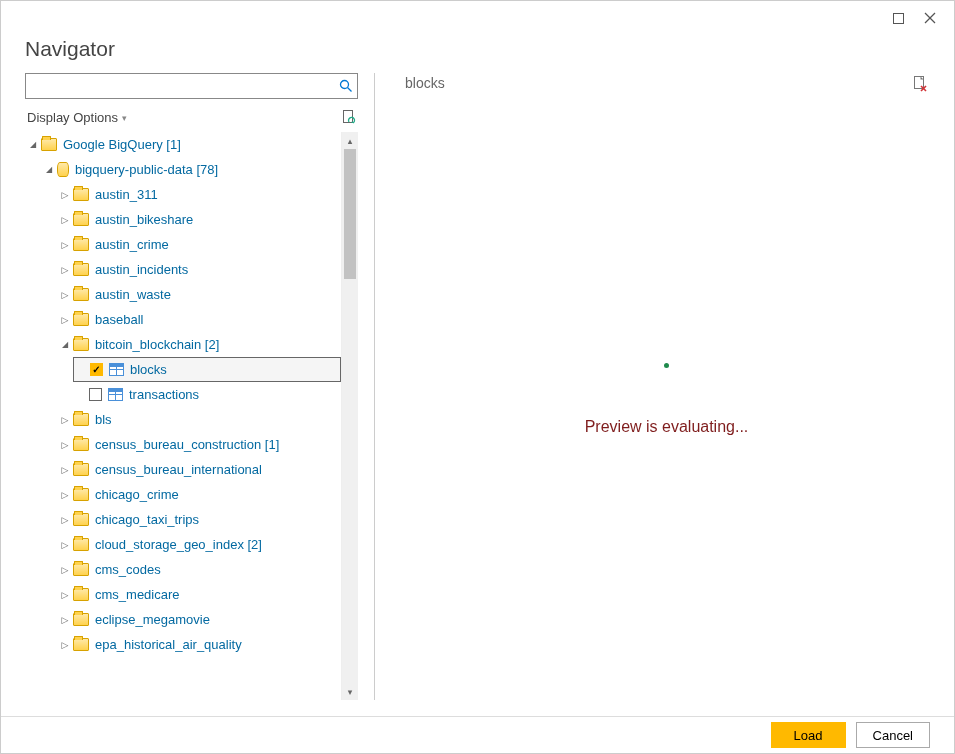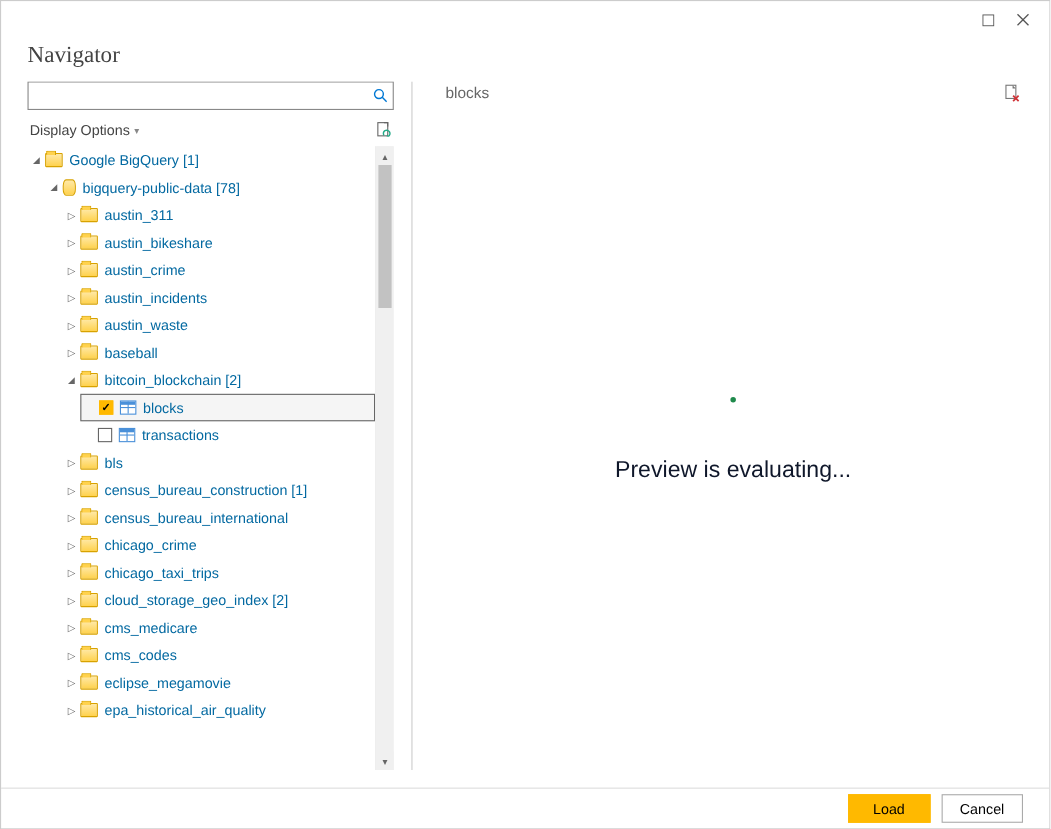--- a/index.html
+++ b/index.html
@@ -13,21 +13,21 @@
     padding: 0 8px;
   }
   .win-btn {
     width: 32px; height: 28px; display: flex; align-items: center; justify-content: center;
     color: #555; cursor: default;
   }
   .header {
     padding: 2px 24px 12px 24px;
   }
   .header h1 {
-    margin: 0; font-size: 21px; font-weight: 400; color: #444; font-family: Liberation Serif, serif;
+    margin: 0; font-size: 21px; font-weight: 400; color: #444;
   }
   .body {
     flex: 1; display: flex; padding: 0 24px 16px 24px; overflow: hidden;
   }
   .left-pane {
     width: 350px; display: flex; flex-direction: column; border-right: 1px solid #ccc;
     padding-right: 16px; margin-right: 28px;
   }
   .search-row {
     display: flex; border: 1px solid #888; height: 26px; align-items: center;
@@ -109,21 +109,21 @@
     flex: 1; display: flex; flex-direction: column;
   }
   .preview-header {
     display: flex; align-items: center; justify-content: space-between;
     height: 26px; padding: 0 2px 6px 2px;
   }
   .preview-title { color: #666; font-size: 14px; }
   .preview-remove { color: #666; display: flex; align-items: center; }
   .preview-body {
     flex: 1; display: flex; flex-direction: column; align-items: center; justify-content: center;
-    color: #0f172a; font-size: 21px;
+    color: #7f1d1d; font-size: 16px;
   }
   .spinner-dot {
     width: 5px; height: 5px; border-radius: 50%; background: #1f8a4c;
     margin-bottom: 50px;
   }
   .footer {
     height: 37px; border-top: 1px solid #ddd; display: flex; align-items: center;
     justify-content: flex-end; padding: 0 24px; gap: 10px;
   }
   .btn {
@@ -311,28 +311,28 @@
                         <div class="node-row">
                           <span class="toggle collapsed"></span>
                           <span class="fld-icon"></span>
                           <span class="node-label">cloud_storage_geo_index [2]</span>
                         </div>
                       </li>
                     <li>
                         <div class="node-row">
                           <span class="toggle collapsed"></span>
                           <span class="fld-icon"></span>
+                          <span class="node-label">cms_codes</span>
+                        </div>
+                      </li>
+                    <li>
+                        <div class="node-row">
+                          <span class="toggle collapsed"></span>
+                          <span class="fld-icon"></span>
                           <span class="node-label">cms_medicare</span>
-                        </div>
-                      </li>
-                    <li>
-                        <div class="node-row">
-                          <span class="toggle collapsed"></span>
-                          <span class="fld-icon"></span>
-                          <span class="node-label">cms_codes</span>
                         </div>
                       </li>
                     <li>
                         <div class="node-row">
                           <span class="toggle collapsed"></span>
                           <span class="fld-icon"></span>
                           <span class="node-label">eclipse_megamovie</span>
                         </div>
                       </li>
                     <li>

